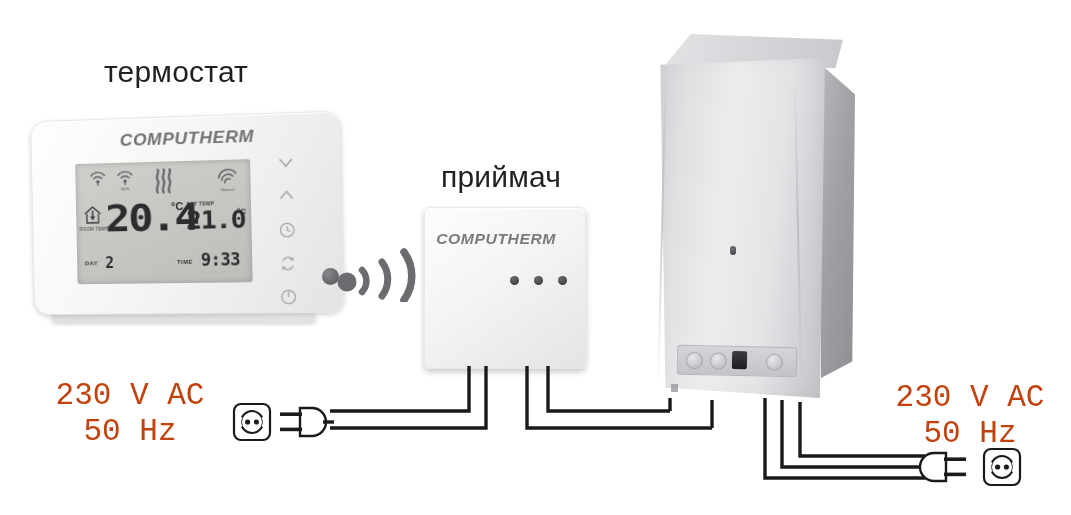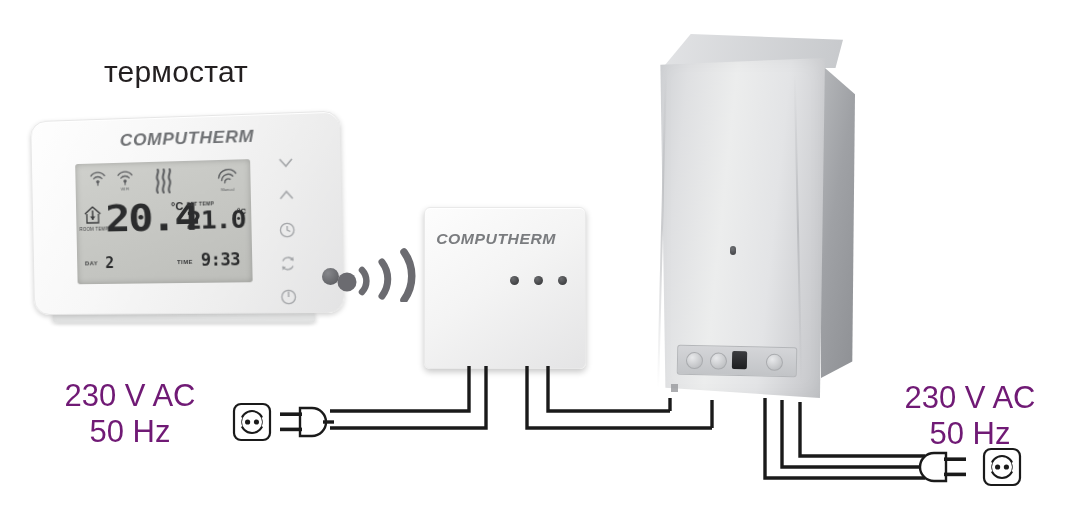--- a/index.html
+++ b/index.html
@@ -3,22 +3,22 @@
 <meta charset="utf-8">
 <style>
   html,body{margin:0;padding:0;background:#ffffff;}
   body{width:1071px;height:515px;position:relative;overflow:hidden;
        font-family:"Liberation Sans","DejaVu Sans",sans-serif;color:#231f20;}
   .stage{position:absolute;left:0;top:8px;width:1001px;height:515px;}
 
   
   .cyr-label{position:absolute;font-size:30px;font-weight:400;color:#231f20;
              white-space:nowrap;letter-spacing:.2px;}
-  .power-label{position:absolute;font-size:31px;line-height:36px;color:#701a75;
-               text-align:center;white-space:nowrap;}
+  .power-label{position:absolute;font-size:31px;line-height:36px;color:#c2410c;
+               text-align:center;white-space:nowrap;font-family:Liberation Mono, monospace;}
 
   
   #thermostat{position:absolute;left:28px;top:108px;width:310px;height:205px;}
   .th-body{position:absolute;left:0;top:0;width:310px;height:196px;border-radius:16px;
            background:linear-gradient(118deg,#fefefe 0%,#f7f7f7 38%,#ededed 72%,#e3e3e4 100%);
            box-shadow:0 2px 5px rgba(0,0,0,.18), inset 0 1px 0 #fff;
            border:1px solid #e6e6e6;
            transform:perspective(760px) rotateY(-6deg) rotateZ(-1.2deg);}
   .th-logo{position:absolute;left:64px;top:12px;width:190px;text-align:center;
            font-size:17px;font-weight:700;font-style:italic;letter-spacing:.6px;
@@ -124,20 +124,21 @@
   .socket{position:absolute;}
   .socket svg, .plug svg{display:block;}
   .plug{position:absolute;}
 </style>
 </head>
 <body>
 
 <div class="stage">
 
   <div class="cyr-label" style="left:104px;top:47px;">термостат</div>
+  <div class="cyr-label" style="left:441px;top:152px;">приймач</div>
 
   <div id="thermostat">
     <div class="th-stand"></div>
     <div class="th-body">
       <div class="th-logo">COMPUTHERM</div>
 
       <div class="th-lcd">
 
         <div class="lcd-top">
           <span class="lcd-ico wifi-ico" style="left:14px;top:3px;">

